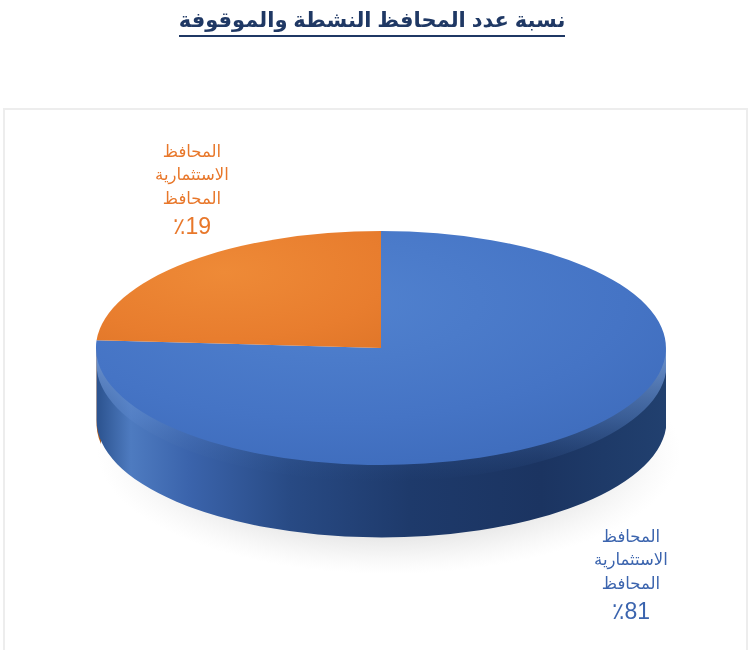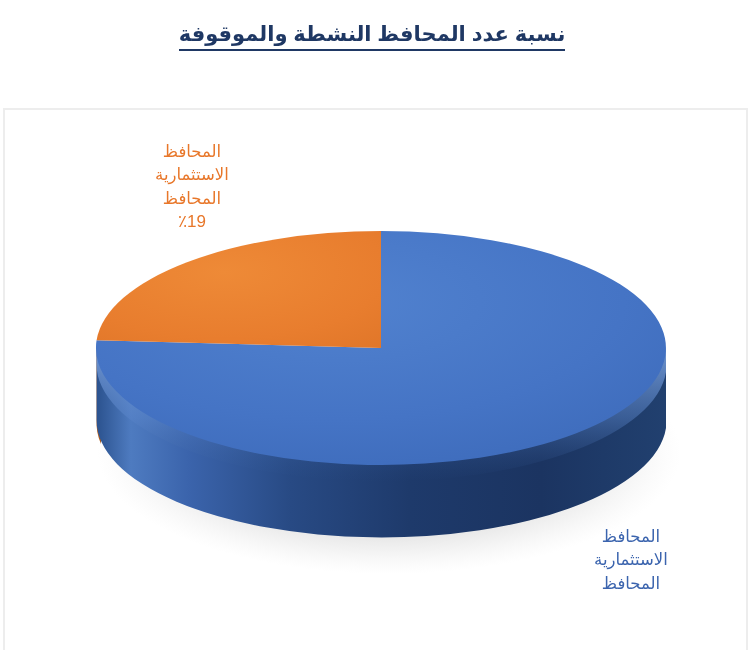--- a/index.html
+++ b/index.html
@@ -12,21 +12,21 @@
     height: 650px;
     background: #ffffff;
     font-family: "Liberation Sans", "DejaVu Sans", sans-serif;
     overflow: hidden;
     position: relative;
   }
 
   
   .chart-title {
     position: absolute;
-    top: 22px;
+    top: 8px;
     left: 0;
     width: 744px;
     text-align: center;
     font-size: 21px;
     font-weight: bold;
     color: #1F3864;
     letter-spacing: 0px;
     direction: rtl;
     white-space: nowrap;
   }
@@ -68,21 +68,21 @@
     position: absolute;
     text-align: center;
     font-weight: normal;
     font-size: 16.5px;
     line-height: 1.42;
     direction: rtl;
     white-space: nowrap;
   }
   .data-label .pct {
     display: block;
-    font-size: 17px;
+    font-size: 23px;
     direction: ltr;
     unicode-bidi: isolate;
   }
 
   #label-stopped {
     left: 112px;
     top: 140px;
     width: 160px;
     color: #E8772A;
   }
@@ -187,13 +187,14 @@
   <span>المحافظ</span><br>
   <span>الاستثمارية</span><br>
   <span>المحافظ</span>
   <span class="pct">٪19</span>
 </div>
 
 <div class="data-label" id="label-active">
   <span>المحافظ</span><br>
   <span>الاستثمارية</span><br>
   <span>المحافظ</span>
+  <span class="pct">٪81</span>
 </div>
 
 </body></html>

